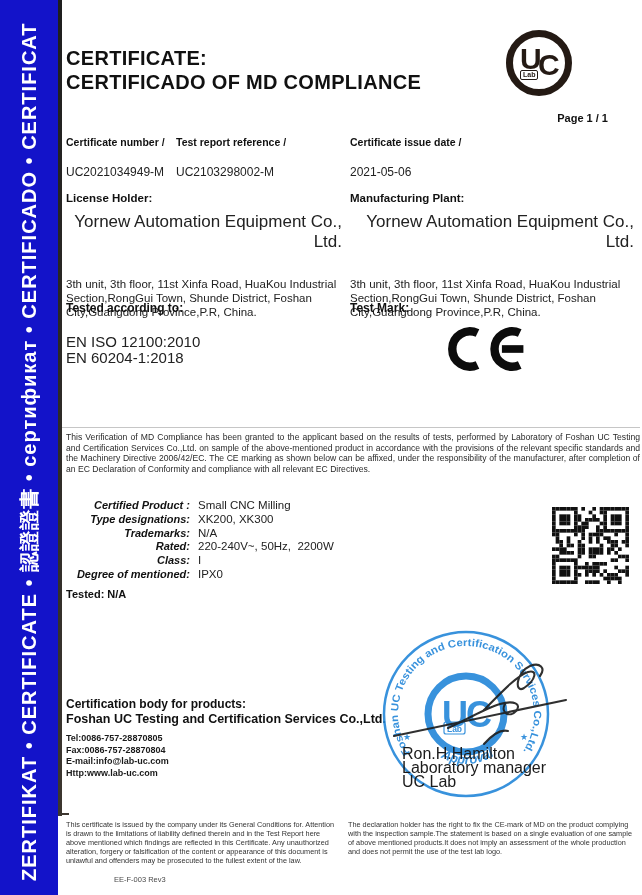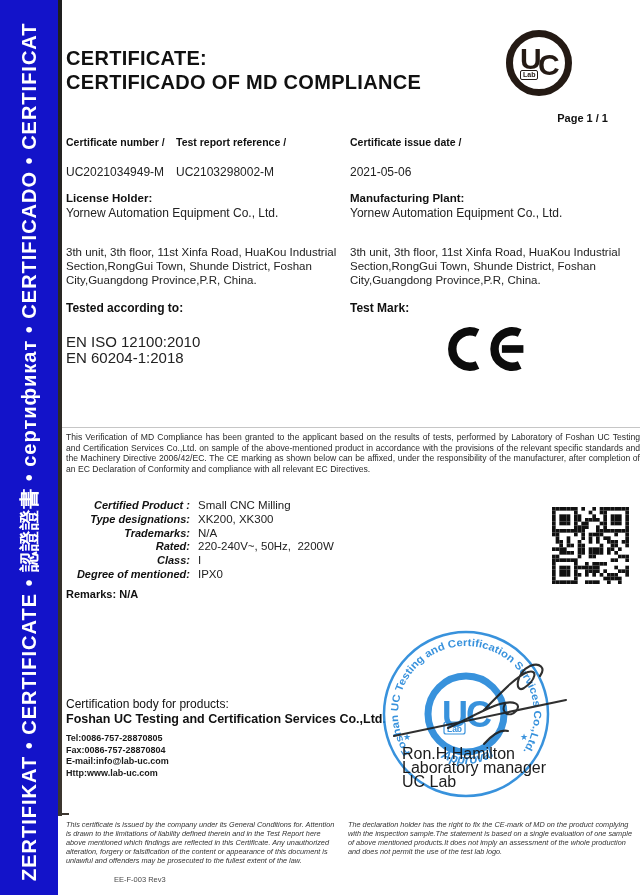--- a/index.html
+++ b/index.html
@@ -28,48 +28,48 @@
   .pagelabel{position:absolute;left:498px;top:112px;width:110px;text-align:right;
              font-size:11px;font-weight:bold;color:#111;}
 
   
   .flabel{position:absolute;font-size:10.5px;font-weight:bold;color:#111;}
   .fvalue{position:absolute;font-size:12px;color:#222;}
 
   .seclabel{font-size:11.5px;font-weight:bold;color:#111;}
   .col-left{position:absolute;left:66px;width:276px;}
   .col-right{position:absolute;left:350px;width:284px;}
-  .company{font-size:12px;color:#222;margin-top:2px;}
+  .company{font-size:17px;color:#222;margin-top:8px;text-align:right;}
   .address{font-size:11.5px;color:#222;line-height:14px;}
 
   .standards{position:absolute;left:66px;top:334px;font-size:15px;line-height:16px;color:#222;}
   .ce{position:absolute;left:442px;top:322px;}
 
   .rule{position:absolute;left:62px;top:427px;width:578px;height:1px;background:#c6c6c6;}
   .statement{position:absolute;left:66px;top:432px;width:574px;
              font-size:8.6px;line-height:10.6px;color:#2a2a2a;text-align:justify;}
 
   .product{position:absolute;left:66px;top:499px;}
   .prow{display:flex;line-height:13.8px;}
   .plab{width:124px;text-align:right;font-style:italic;font-weight:bold;font-size:11px;color:#111;}
   .pval{margin-left:8px;font-size:11.5px;color:#222;white-space:pre;}
   .remarks{position:absolute;left:66px;top:588px;font-size:11px;font-weight:bold;color:#111;}
 
   .qr{position:absolute;left:552px;top:507px;}
 
   .certbody{position:absolute;left:66px;top:697px;}
-  .certbody .h1{font-size:12px;font-weight:normal;color:#111;}
+  .certbody .h1{font-size:12px;font-weight:bold;color:#111;}
   .certbody .h2{font-size:12.5px;font-weight:bold;color:#111;margin-top:1px;}
   .contacts{margin-top:7px;font-size:9px;font-weight:bold;line-height:11.5px;color:#1a1a1a;}
 
   .stamp{position:absolute;left:380px;top:628px;opacity:.88;}
   .signature{position:absolute;left:388px;top:648px;}
   .signer{position:absolute;left:402px;top:747px;font-size:16px;line-height:14px;color:#1b1b1b;}
 
-  .fineprint{position:absolute;top:820px;font-size:7.3px;line-height:9px;color:#333;font-style:italic;}
+  .fineprint{position:absolute;top:820px;font-size:7.3px;line-height:9px;color:#333;}
   .fp-left{left:66px;width:272px;}
   .fp-right{left:348px;width:286px;}
   .doccode{position:absolute;left:66px;top:875px;font-size:7.5px;color:#4a4a4a;padding-left:48px;}
 </style>
 </head>
 <body>
 
 <div class="page">
 
   <div class="sidebar">
@@ -146,21 +146,21 @@
     </div>
     <div class="prow">
       <div class="plab">Class:</div>
       <div class="pval">I</div>
     </div>
     <div class="prow">
       <div class="plab">Degree of mentioned:</div>
       <div class="pval">IPX0</div>
     </div>
   </div>
-  <div class="remarks">Remarks: N/A</div>
+  <div class="remarks">Tested: N/A</div>
 
   <svg class="qr" width="77" height="77" viewBox="0 0 21 21" id="qr">
       <rect x="0" y="0" width="1" height="1" fill="#111"></rect>
       <rect x="1" y="0" width="1" height="1" fill="#111"></rect>
       <rect x="2" y="0" width="1" height="1" fill="#111"></rect>
       <rect x="3" y="0" width="1" height="1" fill="#111"></rect>
       <rect x="4" y="0" width="1" height="1" fill="#111"></rect>
       <rect x="5" y="0" width="1" height="1" fill="#111"></rect>
       <rect x="6" y="0" width="1" height="1" fill="#111"></rect>
       <rect x="8" y="0" width="1" height="1" fill="#111"></rect>

